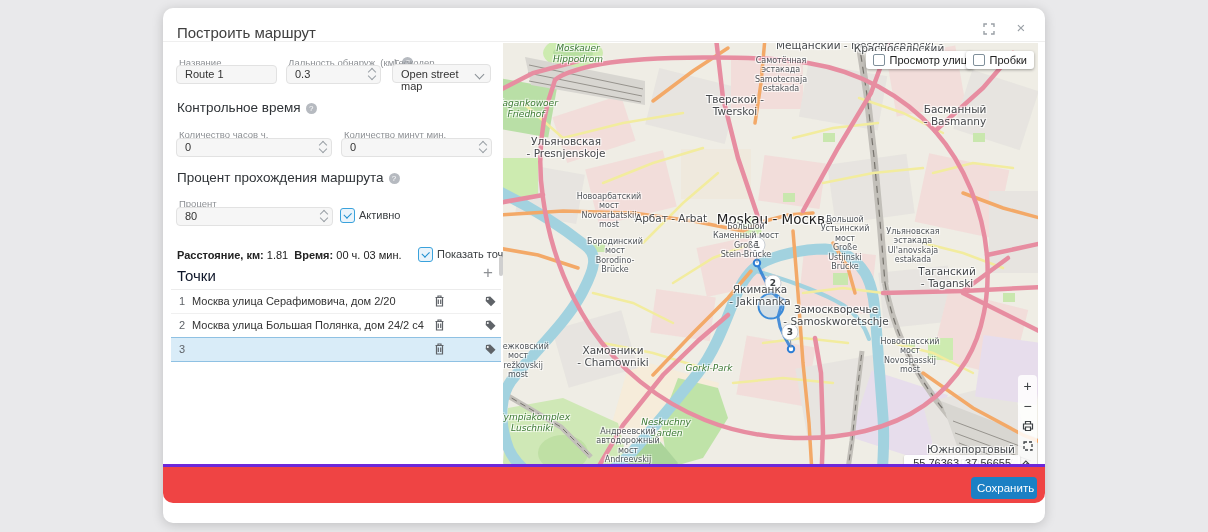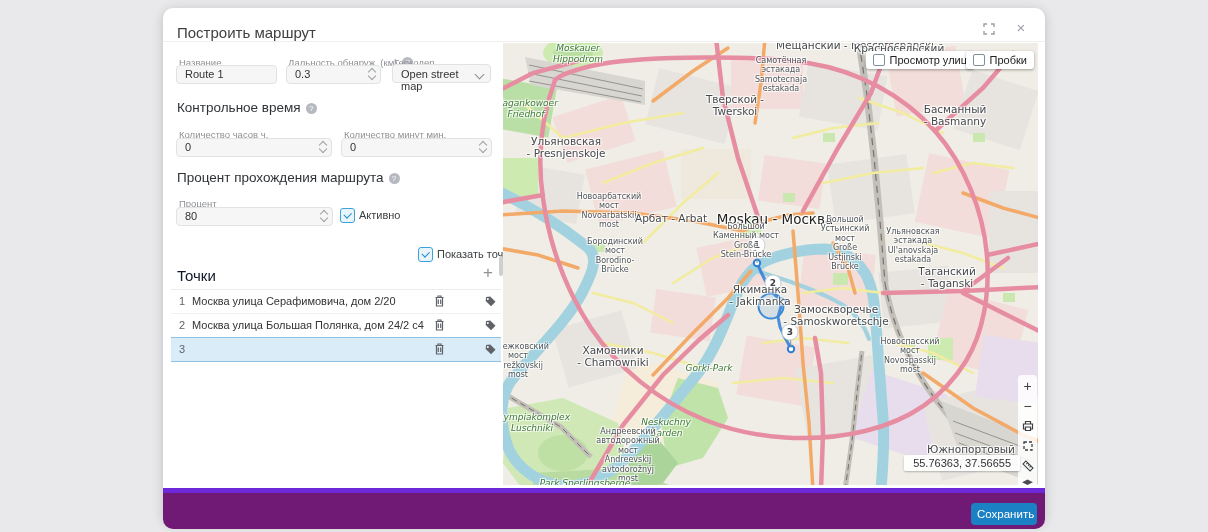--- a/index.html
+++ b/index.html
@@ -47,22 +47,22 @@
   .point-row.selected{background:#d9ecf8;border-top:1px solid #8fc1e3;border-bottom:1px solid #8fc1e3;
     margin-top:-1px}
   .pt-num{position:absolute;left:8px;top:5px;font-size:11px;color:#5f6368}
   .pt-addr{position:absolute;left:21px;top:5px;font-size:11px;color:#333;white-space:nowrap}
   .row-ic{position:absolute;top:4px;width:15px;height:15px;cursor:pointer;color:#5f6368}
   .row-ic.trash{left:262px}
   .row-ic.tag{left:312px}
   .scroll-thumb{position:absolute;left:336px;top:248px;width:4px;height:20px;background:#cfcfcf;border-radius:2px}
 
   
-  .footer{position:absolute;left:0;top:480px;width:100%;height:36px;border-top:5px solid #6d28d9;
-    border-radius:0 0 10px 10px;background:#701a75}
+  .footer{position:absolute;left:0;top:456px;width:100%;height:36px;border-top:3px solid #6d28d9;
+    border-radius:0 0 10px 10px;background:#ef4444}
   .save-btn{position:absolute;right:8px;top:10px;width:66px;height:22px;background:#1b80c4;
     color:#fff;border:none;border-radius:4px;font-size:11.5px;cursor:pointer;
     font-family:"Liberation Sans",sans-serif}
 
   
   .map{position:absolute;left:340px;top:35px;width:535px;height:442px;overflow:hidden;background:#efede5}
   #map-labels{position:absolute;left:0;top:0;width:535px;height:442px;pointer-events:none}
   .ml{position:absolute;transform:translate(-50%,-50%);white-space:pre-line;text-align:center;
     line-height:1.18;font-family:"DejaVu Sans",sans-serif;
     text-shadow:-1px -1px 1px #fff,1px -1px 1px #fff,-1px 1px 1px #fff,1px 1px 1px #fff}
@@ -145,20 +145,26 @@
   <div class="field" style="left:13px;top:198px;width:157px">
     <input value="80" style="">
     <span class="chevs">
         <span class="chev up"></span>
         <span class="chev dn"></span>
       </span>
   </div>
   <span class="cb" style="left:177px;top:200px"></span>
   <span class="cb-lbl" style="left:196px;top:201px">Активно</span>
 
+  <div class="summary">
+    <b>Расстояние, км:</b>
+    <span>1.81</span>&nbsp;
+    <b>Время:</b>
+    <span>00 ч. 03 мин.</span>
+  </div>
   <span class="cb" style="left:255px;top:239px"></span>
   <span class="cb-lbl" style="left:274px;top:240px">Показать точки</span>
 
   <div class="points-h">Точки</div>
   <div class="plus-btn">+</div>
   <div class="list-divider"></div>
   <div id="points-list">
       <div class="point-row">
     <span class="pt-num">1</span>
     <span class="pt-addr">Москва улица Серафимовича, дом 2/20</span>

